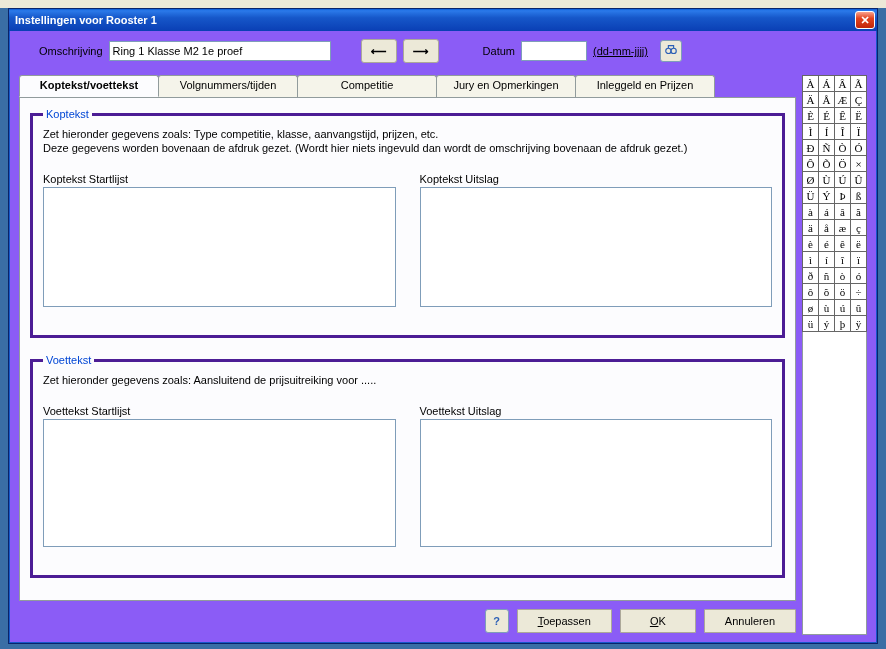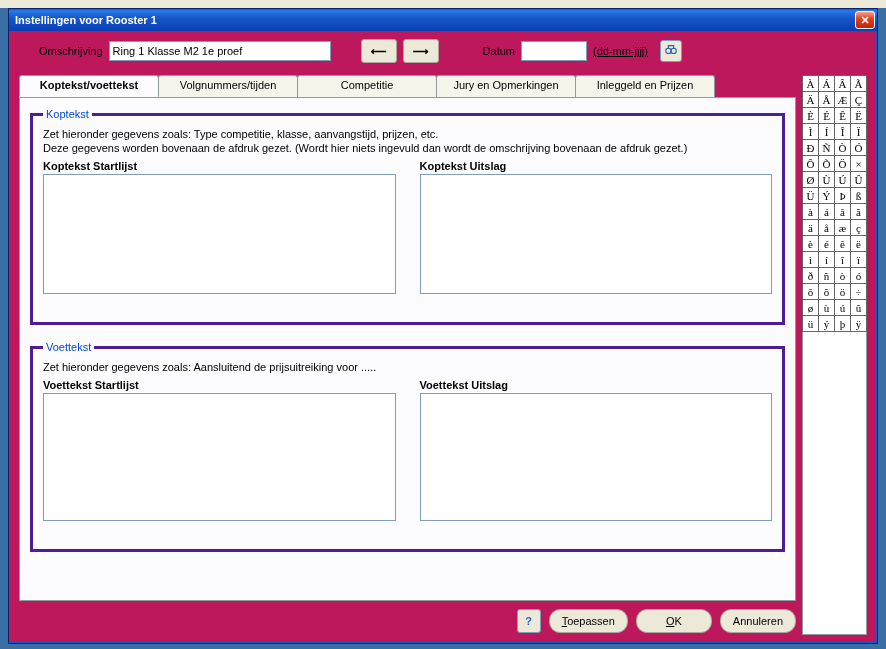--- a/index.html
+++ b/index.html
@@ -9,21 +9,21 @@
     width: 886px; height: 649px; position: relative;
     background: #3a6ea5;
   }
   .taskbar-strip {
     position: absolute; top: 0; left: 0; height: 8px; width: 886px;
     background: #ece9d8;
   }
   
   .window {
     position: absolute; top: 8px; left: 8px; width: 870px; height: 636px;
-    background: #be185d; border: 1px solid #0a246a;
+    background: #8b5cf6; border: 1px solid #0a246a;
     box-shadow: 0 0 0 1px #1657c9 inset;
     display: flex; flex-direction: column;
   }
   .titlebar {
     height: 22px;
     background: linear-gradient(to bottom, #0a5ad6 0%, #2b7aea 8%, #1657c9 40%, #0a3fb5 100%);
     display: flex; align-items: center; padding: 0 2px 0 6px; color: #fff; font-weight: bold;
     font-size: 12px;
   }
   .titlebar .spacer { flex: 1; }
@@ -81,21 +81,21 @@
   }
   
   fieldset.group {
     border: 3px solid #4c1d95; padding: 6px 10px 28px; margin: 2px 0 8px;
   }
   fieldset.group > legend { color: #0046d5; padding: 0 3px; }
   .desc { color: #000; margin: 2px 0 2px; }
   
   .two-col { display: flex; gap: 24px; margin-top: 6px; }
   .col { flex: 1; display: flex; flex-direction: column; }
-  .col-label { font-weight: bold; margin-bottom: 2px; }
+  .col-label { font-weight: normal; margin-bottom: 2px; margin-top: 13px; }
   .textarea {
     background: #fff; border: 1px solid #7f9db9; height: 120px; resize: none;
     overflow-y: scroll; font-family: Tahoma; font-size: 11px; padding: 2px;
   }
   .textarea.tall { height: 128px; }
   
   .char-palette {
     width: 65px; display: grid; grid-template-columns: repeat(4, 16px);
     grid-auto-rows: 16px; gap: 0; background: #fff; border: 1px solid #919b9c;
     align-content: start;
@@ -110,21 +110,21 @@
     display: flex; justify-content: flex-end; gap: 8px; padding: 8px 0 2px;
     align-items: center;
   }
   .help-btn {
     width: 24px; height: 24px; border: 1px solid #7f9db9; border-radius: 3px;
     display:flex;align-items:center;justify-content:center; cursor:pointer; background:#ece9d8;
     color: #2b5fb5; font-weight: bold; font-size: 13px;
   }
   .std-btn {
     min-width: 76px; height: 24px; background: #ece9d8; border: 1px solid #aca899;
-    border-radius: 11px; cursor: pointer; padding: 0 12px;
+    border-radius: 1px; cursor: pointer; padding: 0 20px;
   }
   .std-btn u { text-decoration: underline; }
 </style>
 </head>
 <body>
 
 <div class="desktop-bg">
   <div class="taskbar-strip"></div>
   <div class="window">
     <div class="titlebar">

